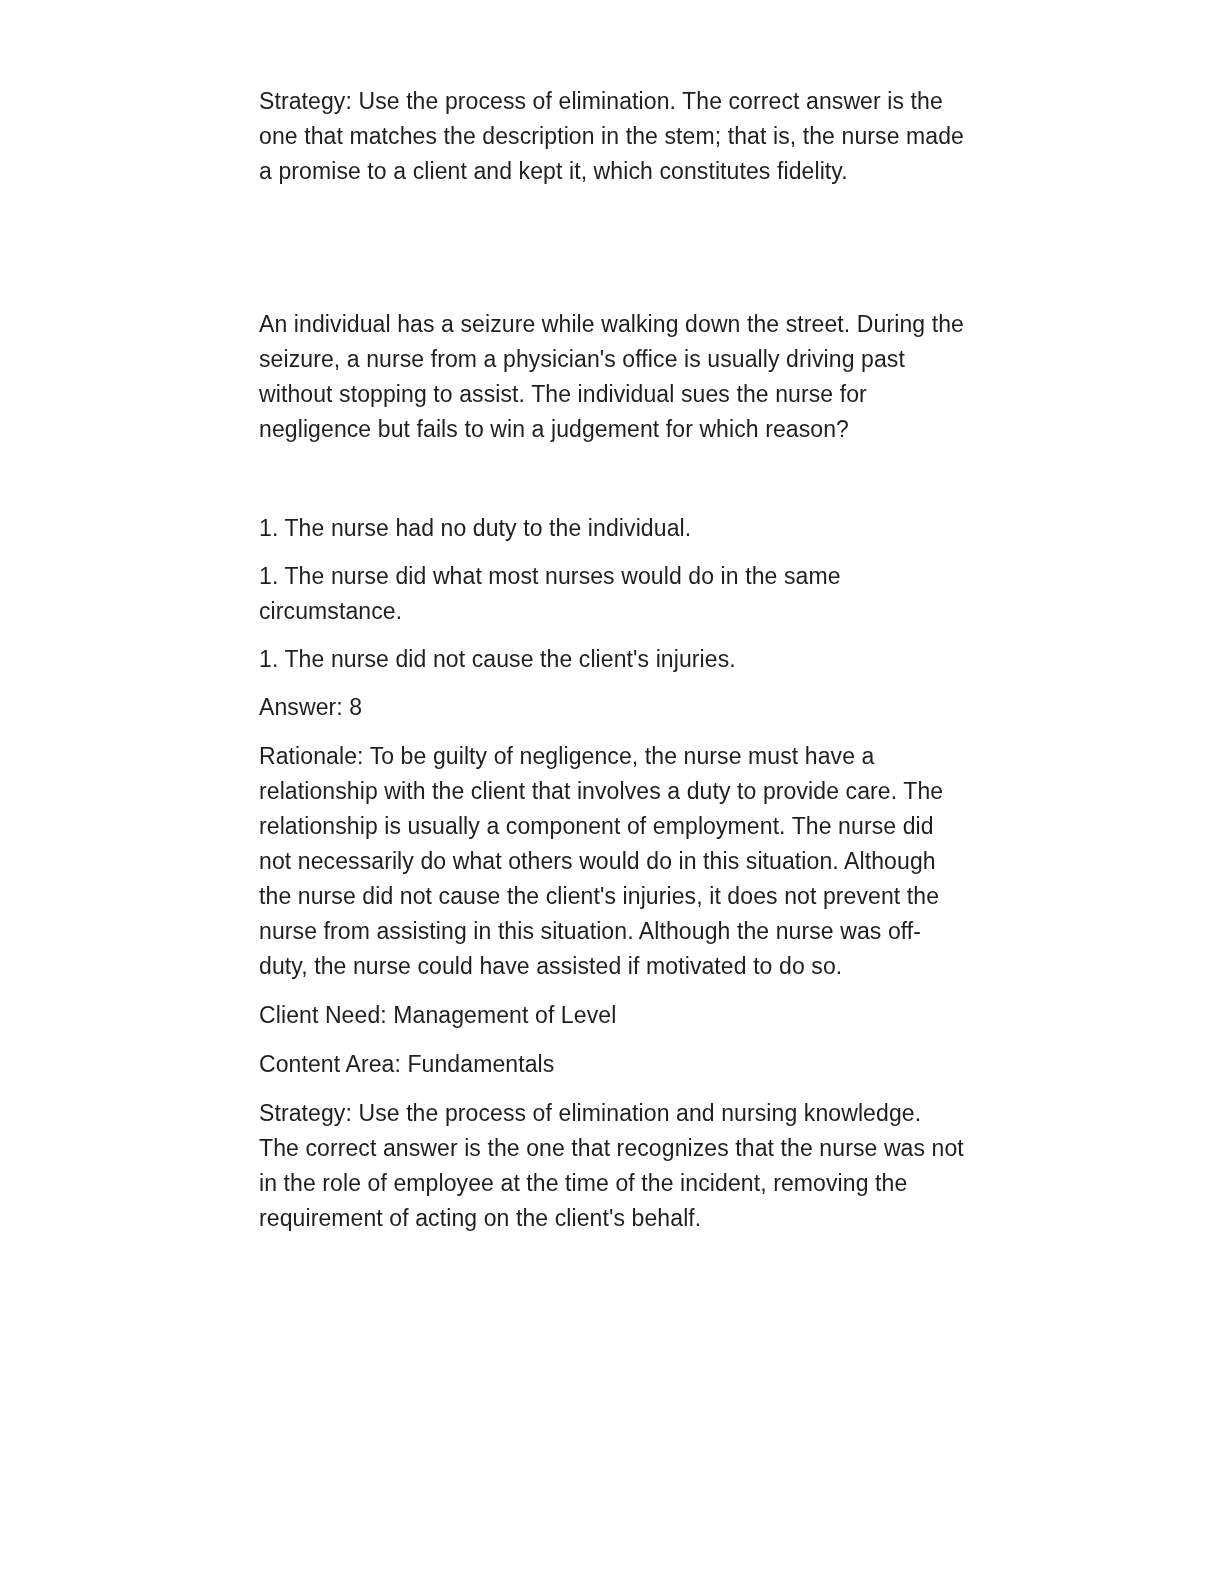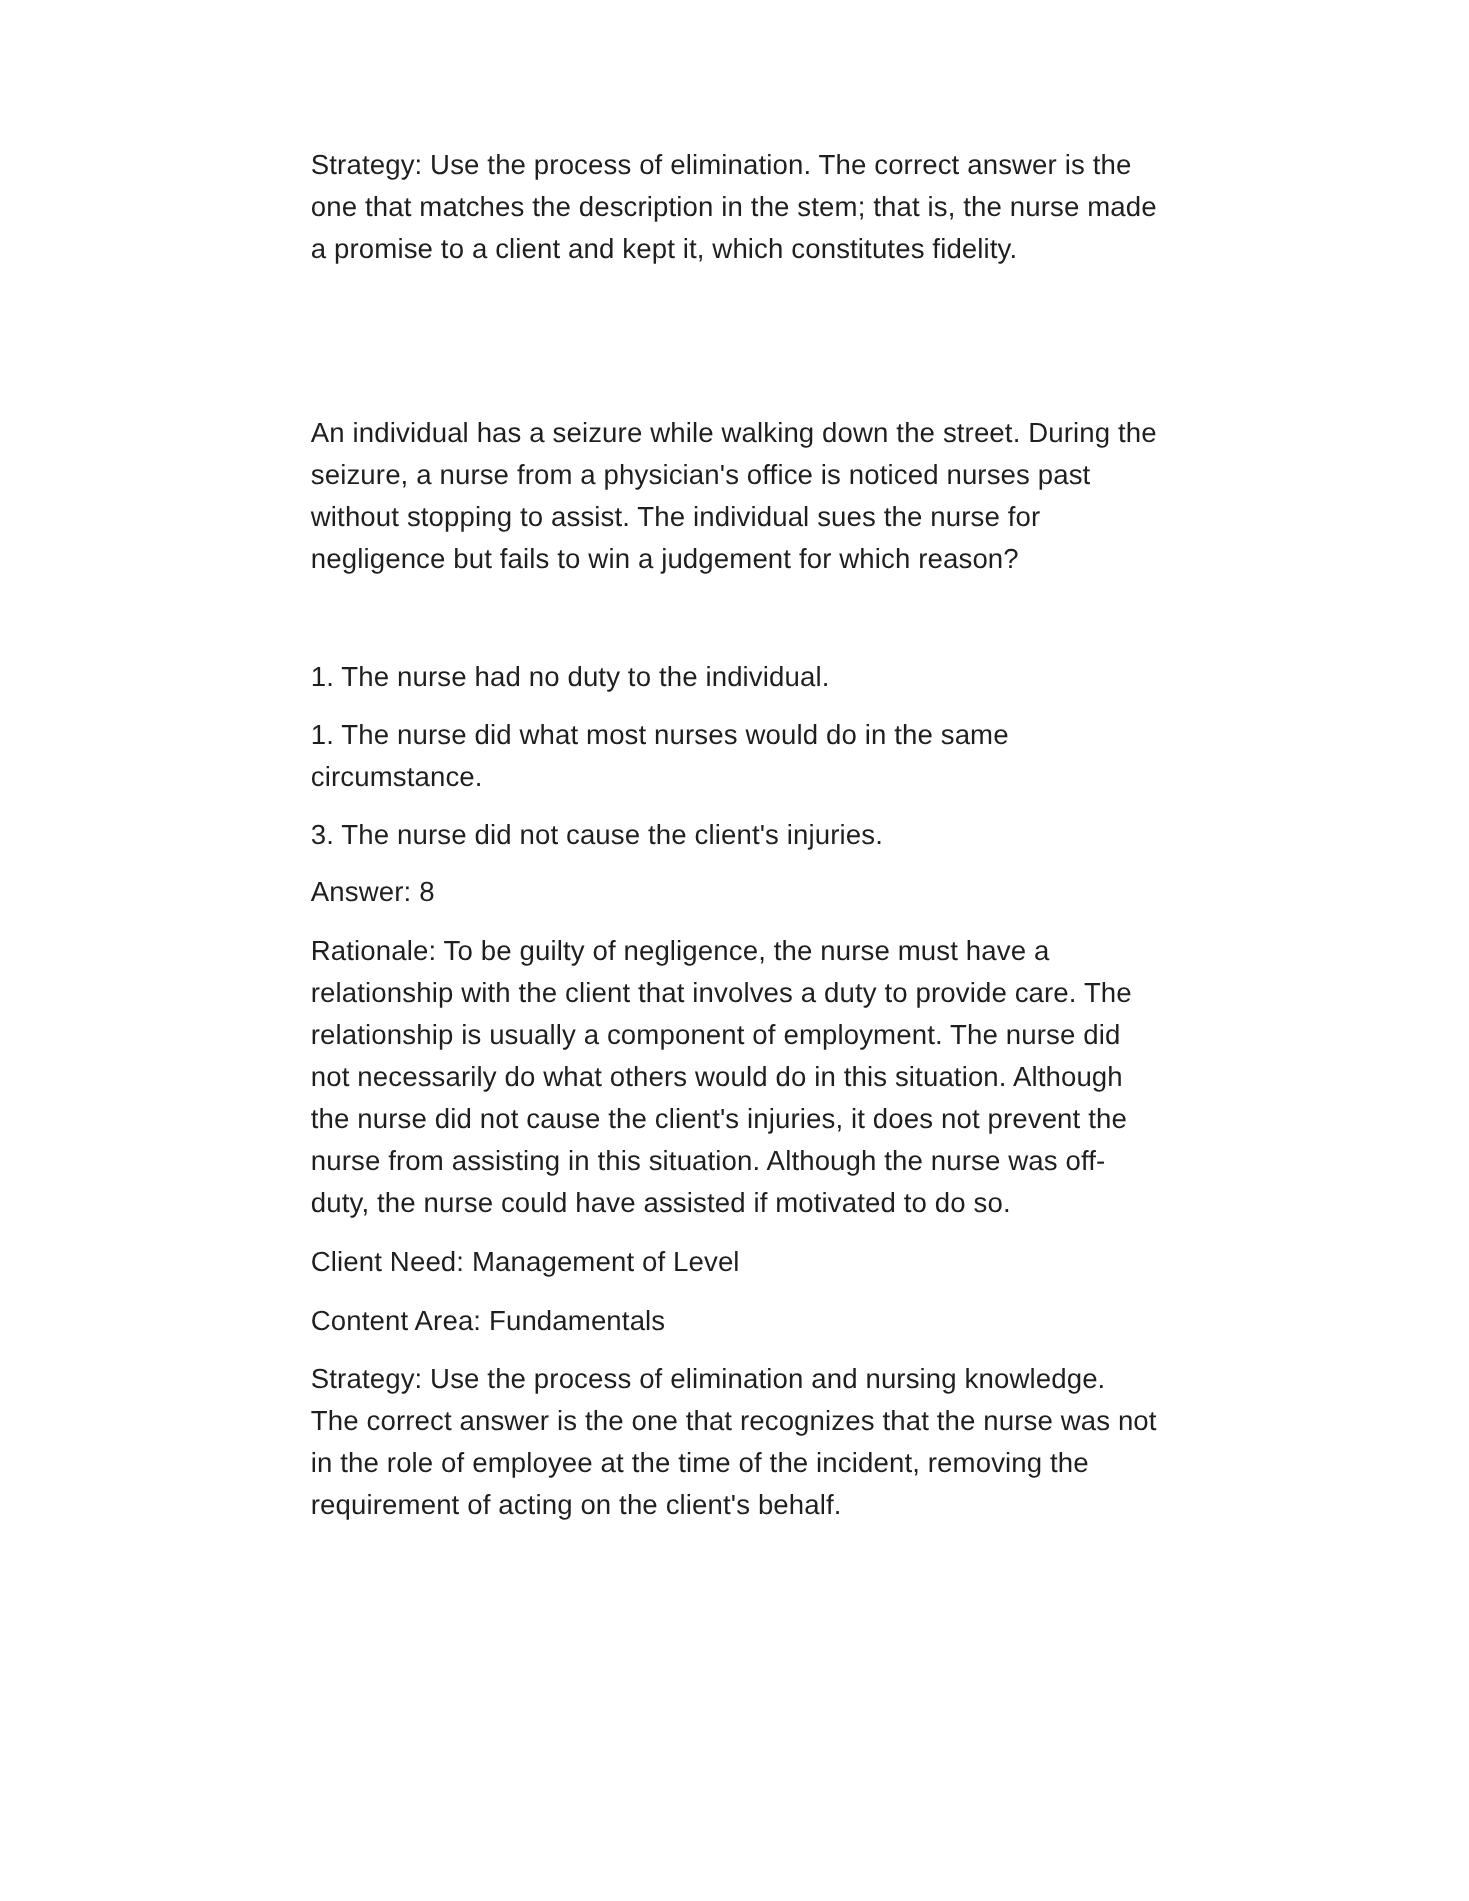--- a/index.html
+++ b/index.html
@@ -7,21 +7,21 @@
     padding: 0;
     background: #ffffff;
   }
   .page {
     position: relative;
     width: 996px;
     height: 1584px;
     margin: 0 auto;
     background: #ffffff;
     box-sizing: border-box;
-    padding: 120px 144px 60px 145px;
+    padding: 84px 144px 60px 145px;
     font-family: "Liberation Sans", "DejaVu Sans", sans-serif;
     color: #1f1f1f;
   }
   .para {
     margin: 0 0 14px 0;
     font-size: 23px;
     line-height: 35px;
     font-weight: 400;
     letter-spacing: 0.1px;
   }
@@ -35,27 +35,27 @@
     margin-bottom: 13px;
   }
 </style>
 </head>
 <body>
 
 <div class="page">
 
   <p class="para after-strategy">Strategy: Use the process of elimination. The correct answer is the one that matches the description in the stem; that is, the nurse made a promise to a client and kept it, which constitutes fidelity.</p>
 
-  <p class="para question">An individual has a seizure while walking down the street. During the seizure, a nurse from a physician's office is noticed nurses past without stopping to assist. The individual sues the nurse for negligence but fails to win a judgement for which reason?</p>
+  <p class="para question">An individual has a seizure while walking down the street. During the seizure, a nurse from a physician's office is usually driving past without stopping to assist. The individual sues the nurse for negligence but fails to win a judgement for which reason?</p>
 
   <p class="para option">1. The nurse had no duty to the individual.</p>
 
   <p class="para option">1. The nurse did what most nurses would do in the same circumstance.</p>
 
-  <p class="para option">3. The nurse did not cause the client's injuries.</p>
+  <p class="para option">1. The nurse did not cause the client's injuries.</p>
 
 
   <p class="para">Answer: 8</p>
 
   <p class="para">Rationale: To be guilty of negligence, the nurse must have a relationship with the client that involves a duty to provide care. The relationship is usually a component of employment. The nurse did not necessarily do what others would do in this situation. Although the nurse did not cause the client's injuries, it does not prevent the nurse from assisting in this situation. Although the nurse was off-duty, the nurse could have assisted if motivated to do so.</p>
 
 
   <p class="para">Client Need: Management of Level</p>
 
 

